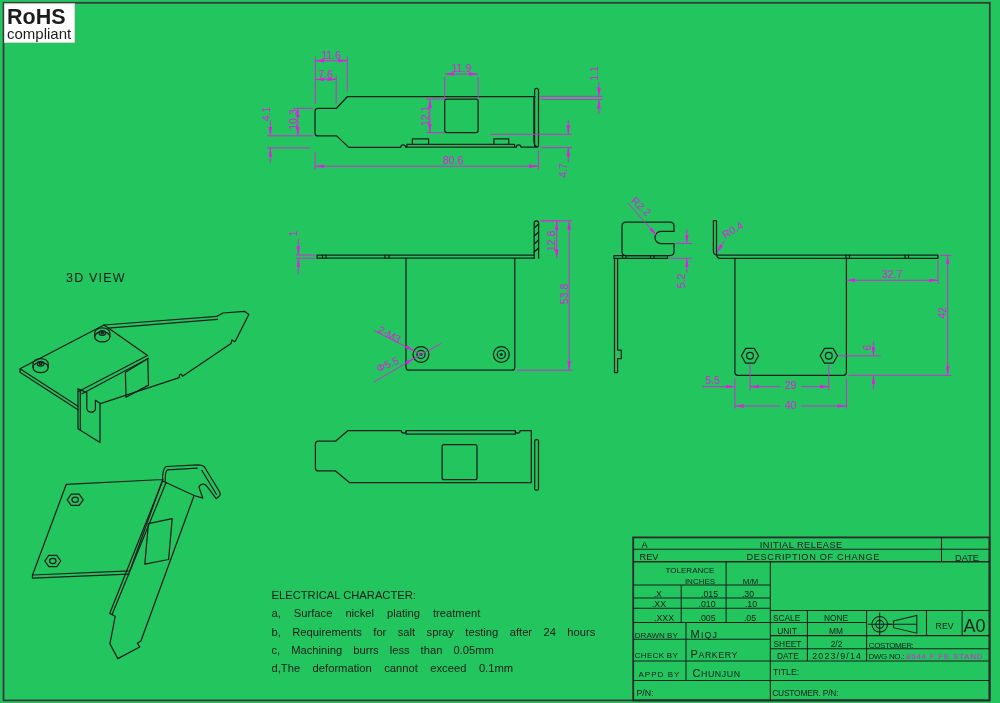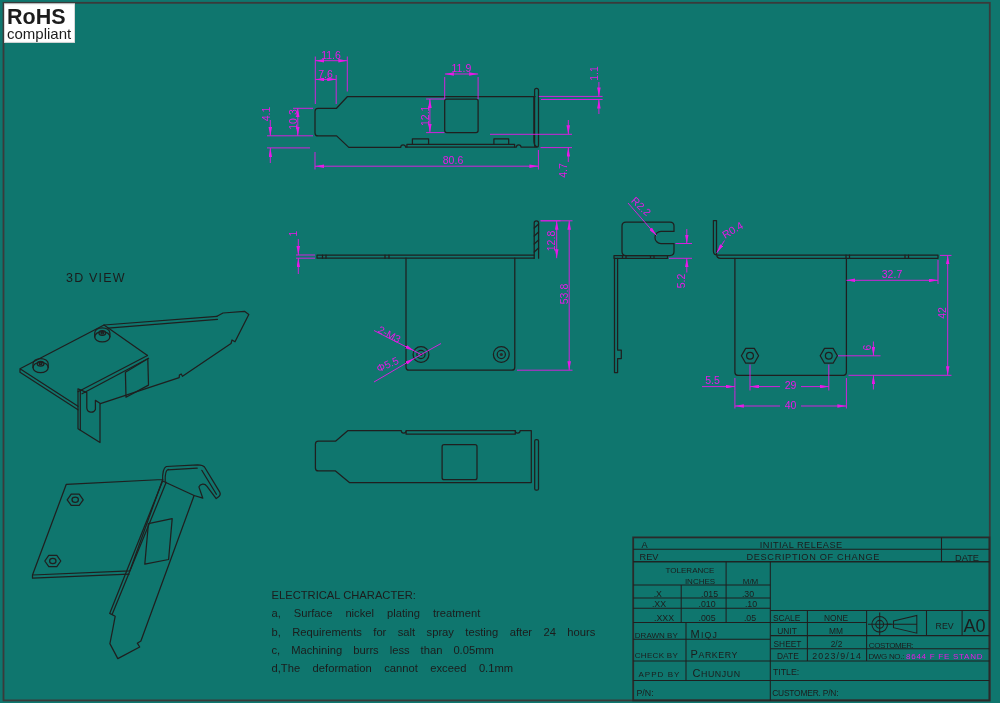--- a/index.html
+++ b/index.html
@@ -1,16 +1,16 @@
 <!DOCTYPE html>
 <html><head>
 <meta charset="utf-8">
 <style>
   html,body{margin:0;padding:0;background:#ffffff;}
-  #page{position:relative;width:1000px;height:703px;background:#0f766e;font-family:"Liberation Sans",sans-serif;}
+  #page{position:relative;width:1000px;height:703px;background:#22c55e;font-family:"Liberation Sans",sans-serif;}
   svg{position:absolute;top:0;left:0;}
   text{font-family:"Liberation Sans",sans-serif;fill:#1c1c1c;}
   .dim{fill:#e818e8;}
   .blk{stroke:#1f1f1f;fill:none;stroke-width:1.25;stroke-linejoin:round;stroke-linecap:round;}
   .mag{stroke:#e818e8;fill:none;stroke-width:0.9;}
   .tbl{stroke:#1f1f1f;fill:none;stroke-width:1.05;}
 </style>
 </head>
 <body>
 <div id="page">

